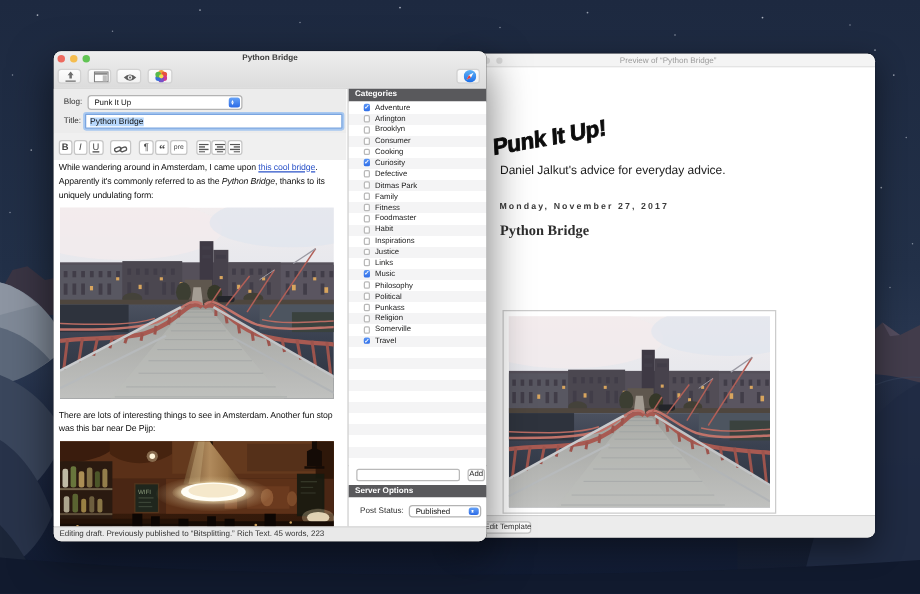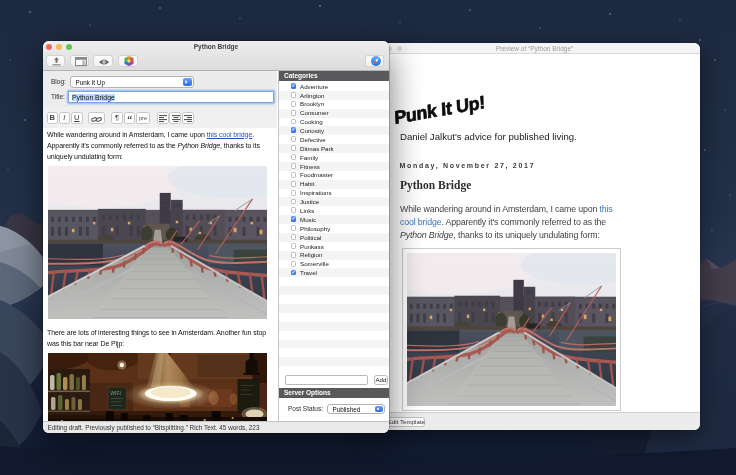--- a/index.html
+++ b/index.html
@@ -153,24 +153,23 @@
 
   <div id="preview">
     <div id="pv-titlebar">
       <div id="pv-title">Preview of “Python Bridge”</div>
       <div class="pv-dot" style="left:8.4px;"></div>
       <div class="pv-dot" style="left:18.4px;"></div>
       <div class="pv-dot" style="left:28.4px;"></div>
     </div>
     <div id="pv-content">
       <div id="punk">Punk It Up!</div>
-      <div id="pv-sub">Daniel Jalkut's advice for published living.</div>
+      <div id="pv-sub">Daniel Jalkut's advice for everyday advice.</div>
       <div id="pv-date">Monday, November 27, 2017</div>
       <div id="pv-head">Python Bridge</div>
-      <div id="pv-body">While wandering around in Amsterdam, I came upon <a>this</a><br><a>cool bridge</a>. Apparently it's commonly referred to as the<br><i>Python Bridge</i>, thanks to its uniquely undulating form:</div>
       <div id="pv-photo-frame"><svg id="pv-photo" viewBox="0 0 220 154" preserveAspectRatio="none">
             <use href="#bridgescene"></use>
           </svg></div>
     </div>
     <div id="pv-footer">
         <div id="pv-edit-btn">Edit Template</div>
       </div>
   </div>
 
   <div id="editor">

